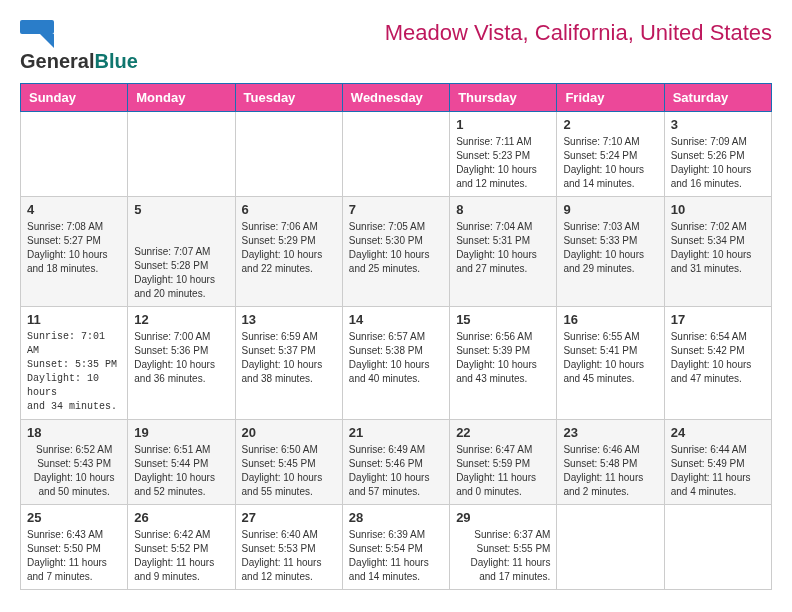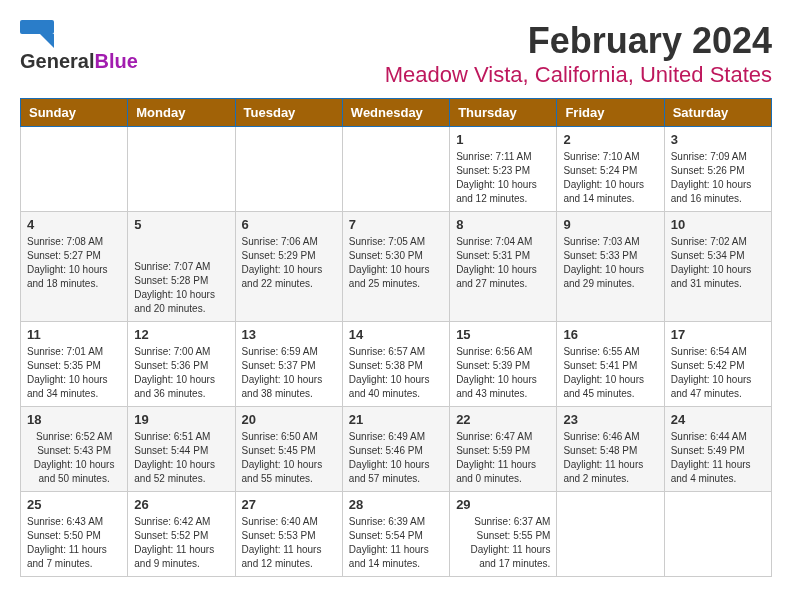--- a/index.html
+++ b/index.html
@@ -38,21 +38,21 @@
     .location-title {
       font-size: 22px;
       color: #be185d;
     }
     .calendar {
       width: 100%;
       border-collapse: collapse;
       border: 1px solid #ccc;
     }
     .calendar th {
-      background-color: #a16207;
+      background-color: #ec4899;
       color: #fff;
       font-size: 13px;
       font-weight: bold;
       padding: 6px 8px;
       border: 1px solid #1a6db5;
       text-align: left;
     }
     .calendar td {
       border: 1px solid #ccc;
       vertical-align: top;
@@ -87,25 +87,24 @@
 <div class="header-area">
   <div class="logo">
     <div class="logo-row">
       <svg width="34" height="28" viewBox="0 0 34 28">
         <rect x="0" y="0" width="34" height="14" fill="#2a7dc9" rx="2"></rect>
         <polygon points="20,14 34,14 34,28" fill="#2a7dc9"></polygon>
       </svg>
     </div>
     <div style="display:flex; align-items:center; margin-top:2px;">
       <span style="font-size:20px; font-weight:bold; color:#333;">General</span>
-      <span style="font-size:20px; font-weight:bold; color:#a21caf;">Blue</span>
+      <span style="font-size:20px; font-weight:bold; color:#0f766e;">Blue</span>
     </div>
   </div>
   <div class="title-area">
-    <div class="month-title">February 2024</div>
     <div class="location-title">Meadow Vista, California, United States</div>
   </div>
 </div>
 
 <table class="calendar">
   <thead>
     <tr>
     <th>Sunday</th>
         <th>Monday</th>
         <th>Tuesday</th>
@@ -190,21 +189,21 @@
           <div class="day-number">10</div>
           <div class="day-info" style="white-space: pre-line;">Sunrise: 7:02 AM
 Sunset: 5:34 PM
 Daylight: 10 hours
 and 31 minutes.</div>
         </td>
       </tr>
       <tr>
         <td>
           <div class="day-number">11</div>
-          <div class="day-info" style="white-space: pre-line;">Sunrise: 7:01 AM
+          <div class="day-info" style="white-space: pre-line; font-family: Liberation Mono, monospace;">Sunrise: 7:01 AM
 Sunset: 5:35 PM
 Daylight: 10 hours
 and 34 minutes.</div>
         </td>
         <td>
           <div class="day-number">12</div>
           <div class="day-info" style="white-space: pre-line;">Sunrise: 7:00 AM
 Sunset: 5:36 PM
 Daylight: 10 hours
 and 36 minutes.</div>

